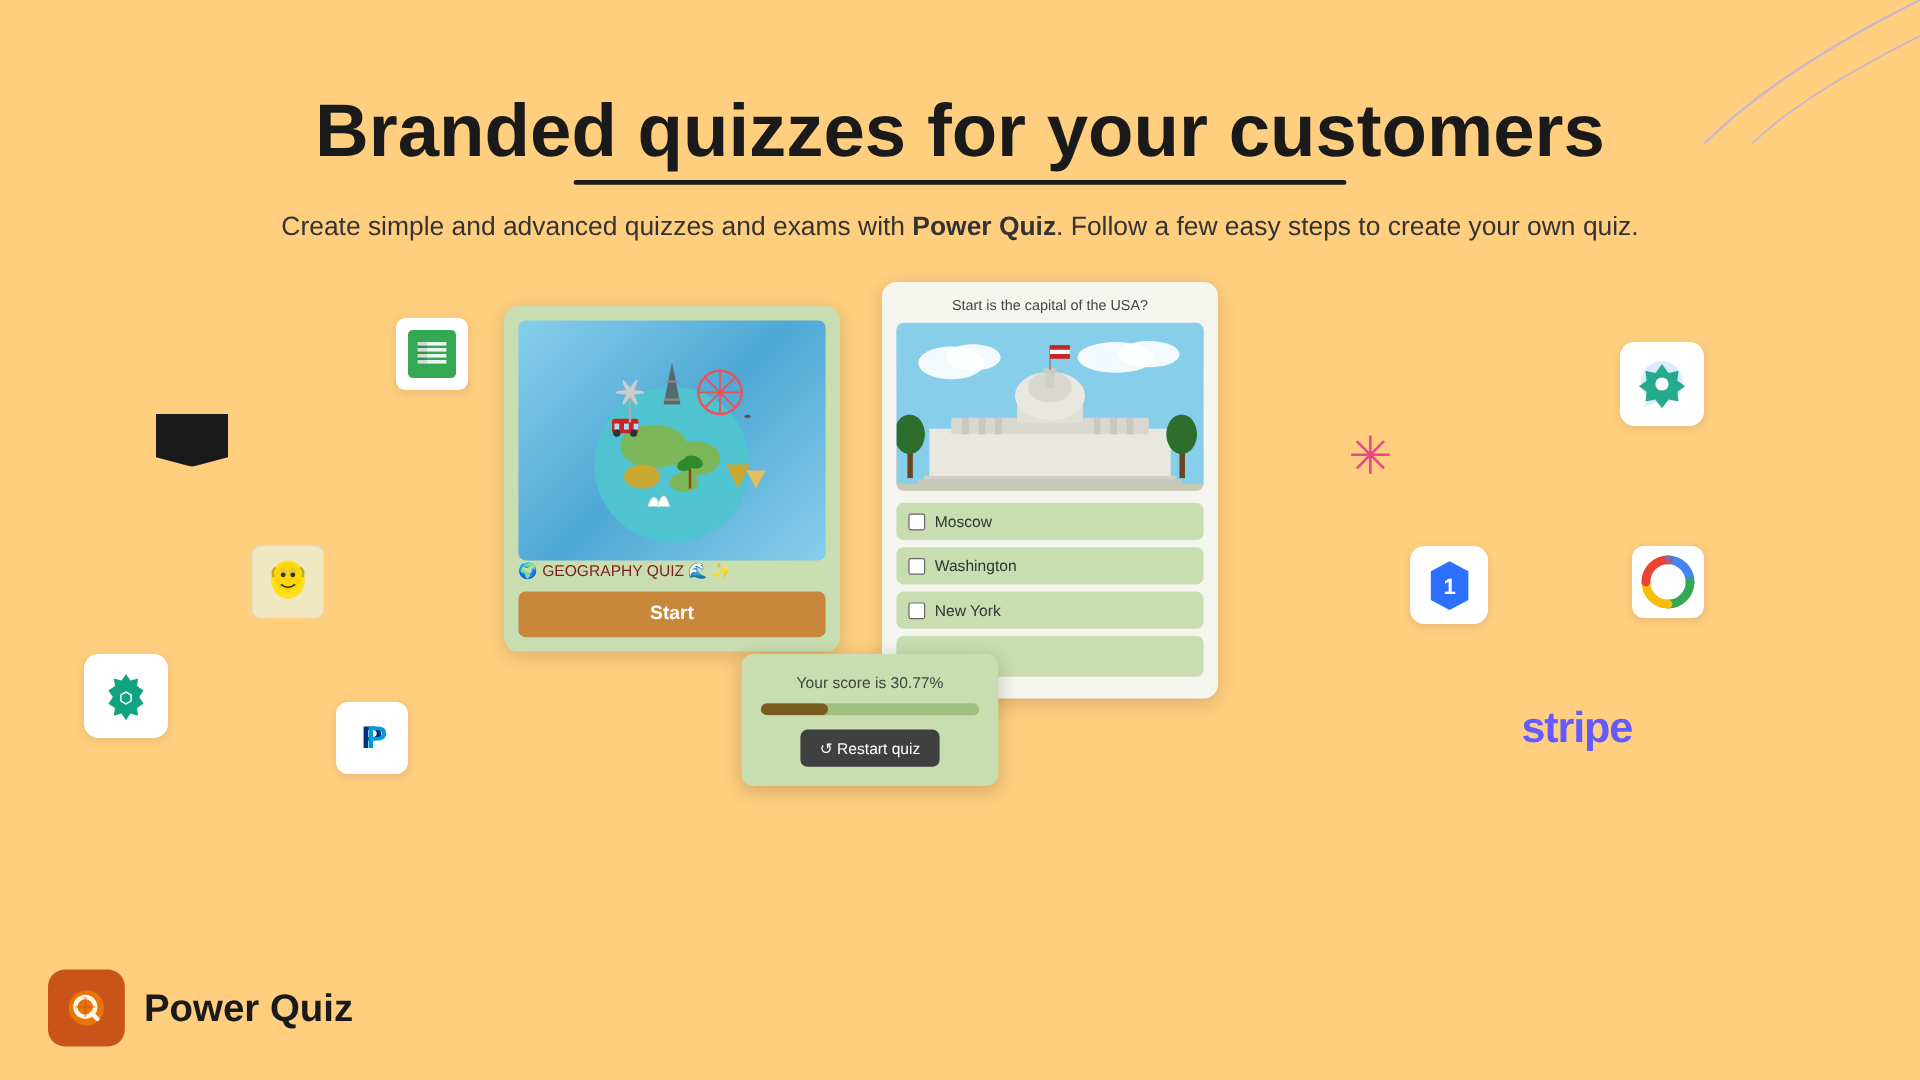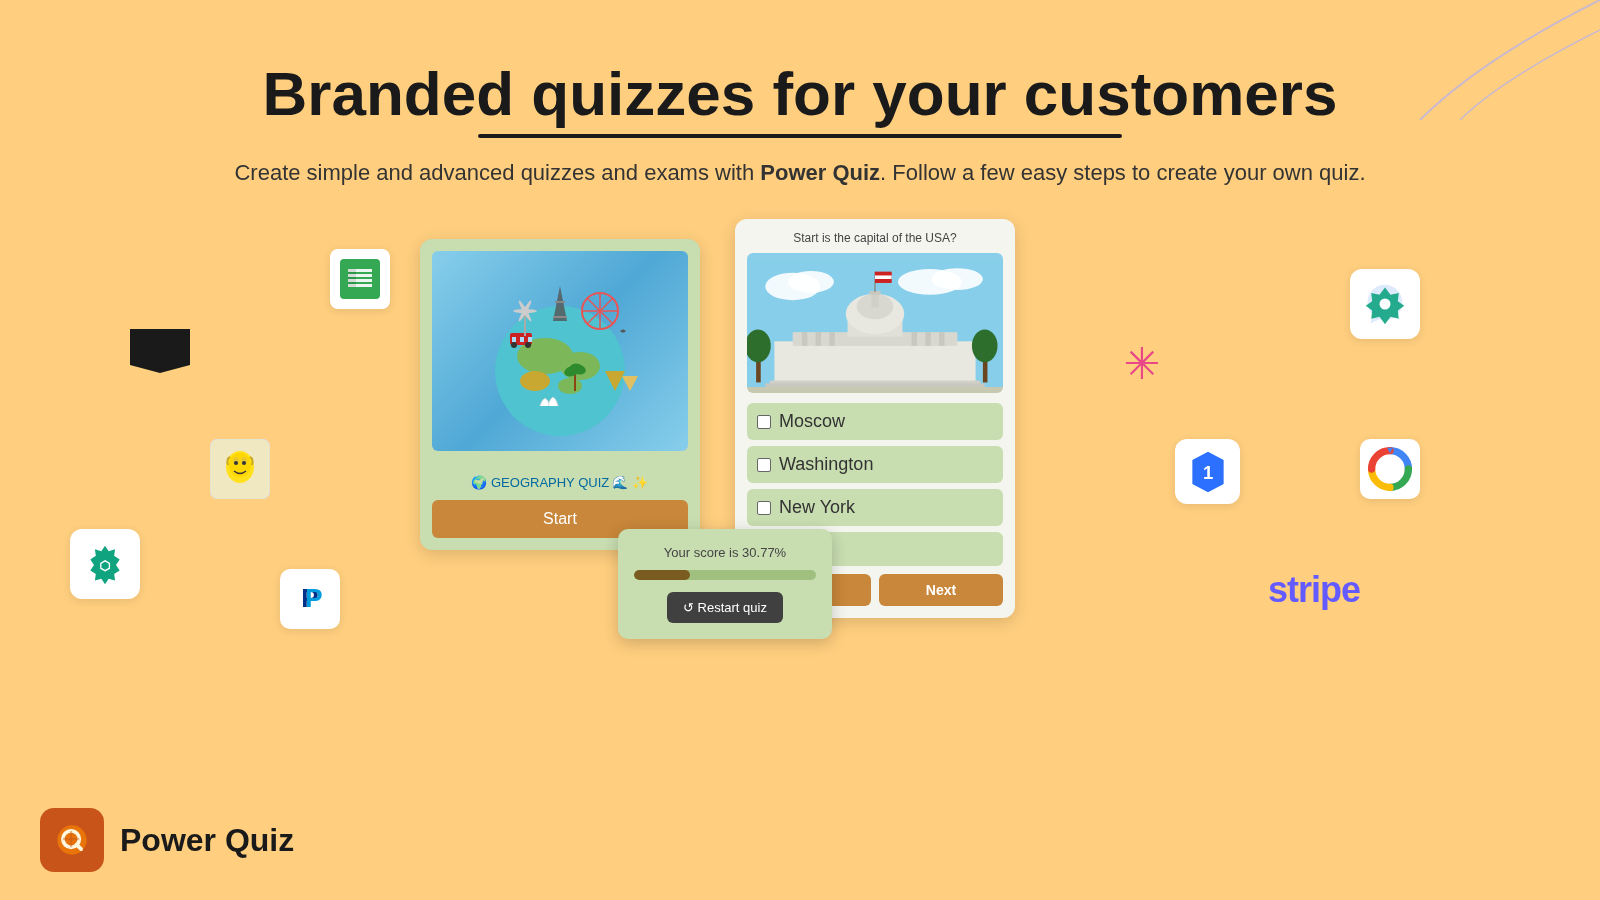--- a/index.html
+++ b/index.html
@@ -16,21 +16,21 @@
     .deco-curve {
       position: absolute;
       top: 0; right: 0;
       width: 300px; height: 120px;
       pointer-events: none;
     }
 
     
     .header-section {
       text-align: center;
-      padding-top: 60px;
+      padding-top: 76px;
       position: relative;
       z-index: 2;
     }
     .main-title {
       font-size: 62px;
       font-weight: 900;
       color: #1a1a1a;
       line-height: 1.1;
       position: relative;
       display: inline-block;
@@ -85,36 +85,35 @@
       display: flex;
       align-items: center;
       justify-content: center;
     }
     
     .globe-svg {
       width: 180px;
       height: 180px;
     }
     .quiz-card-1 .card-title {
-      text-align: center;
       font-size: 13px;
-      color: #0369a1;
-      margin-top: 24px;
+      color: #7f1d1d;
+      margin-top: 1px;
       margin-bottom: 10px;
     }
     .quiz-card-1 .start-btn {
       display: block;
       width: 100%;
       background: #c8873a;
       color: white;
       border: none;
       border-radius: 6px;
       padding: 10px;
       font-size: 16px;
-      font-weight: 400;
+      font-weight: 700;
       cursor: pointer;
       text-align: center;
     }
 
     
     .quiz-card-2 {
       position: absolute;
       left: 735px;
       top: 30px;
       width: 280px;
@@ -145,21 +144,21 @@
       height: 100%;
     }
     .answer-option {
       display: flex;
       align-items: center;
       gap: 8px;
       background: #c8ddb0;
       border-radius: 6px;
       padding: 8px 10px;
       margin-bottom: 6px;
-      font-size: 18px;
+      font-size: 13px;
       color: #333;
     }
     .answer-option .checkbox {
       width: 14px;
       height: 14px;
       border: 1.5px solid #666;
       background: white;
       border-radius: 2px;
       flex-shrink: 0;
     }
@@ -506,24 +505,20 @@
     </div>
     <div class="answer-option">
       <div class="checkbox"></div>
       <span>Washington</span>
     </div>
     <div class="answer-option">
       <div class="checkbox"></div>
       <span>New York</span>
     </div>
     <div class="answer-input"></div>
-    <div class="nav-buttons">
-      <button class="nav-btn">Prev</button>
-      <button class="nav-btn">Next</button>
-    </div>
   </div>
 
   <div class="score-card">
     <div class="score-text">Your score is 30.77%</div>
     <div class="progress-bar-bg">
       <div class="progress-bar-fill" style="width: 31%;"></div>
     </div>
     <button class="restart-btn">↺ Restart quiz</button>
   </div>
 

